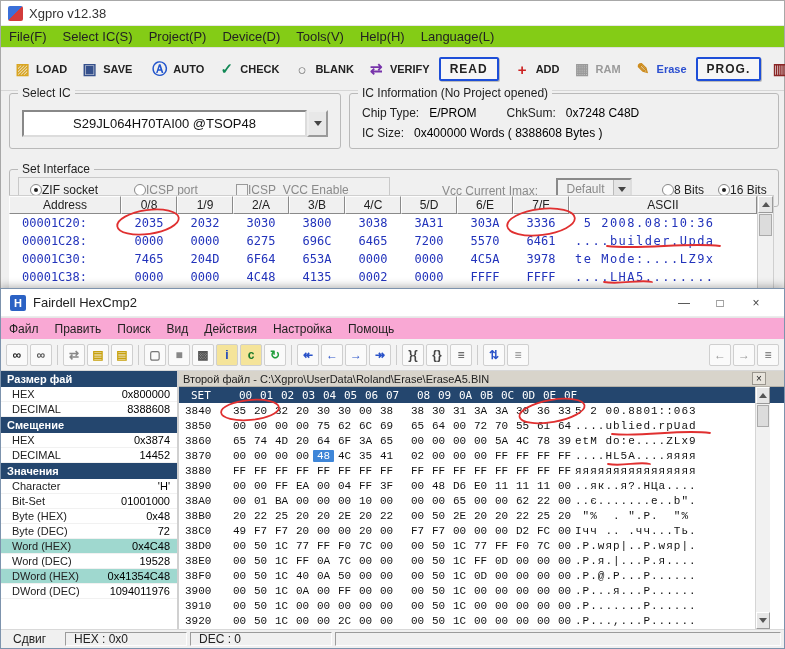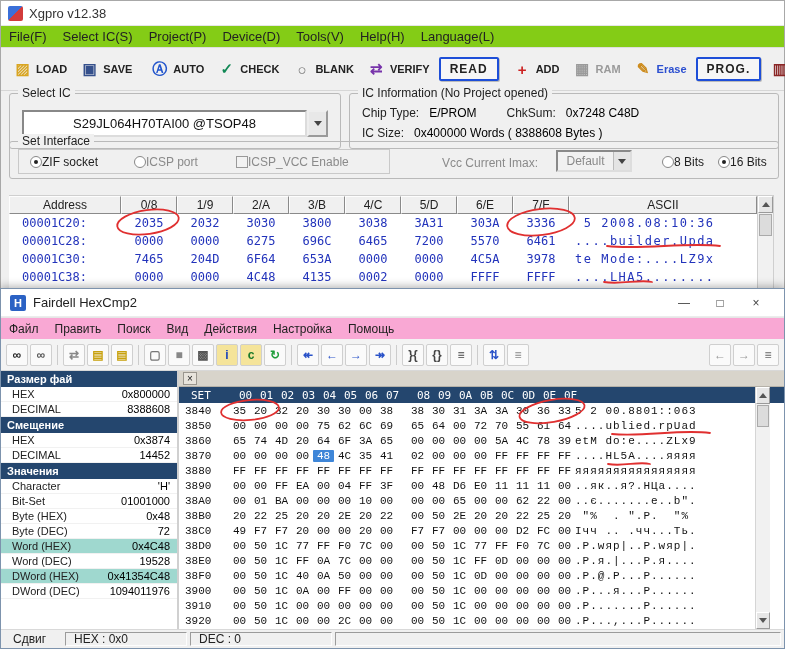--- a/index.html
+++ b/index.html
@@ -16,21 +16,21 @@
   #xg-toolbar{height:44px;display:flex;align-items:center;gap:5px;padding:0 8px;background:#f0f0f0;border-top:1px solid #ddd;border-bottom:1px solid #d6d6d6}
   .tbtn{display:flex;align-items:center;gap:4px;padding:2px 4px;font-size:11px;font-weight:700;color:#222}
   .tbtn .ic{width:19px;height:19px;display:flex;align-items:center;justify-content:center;font-size:15px}
   .tbtn.boxed{border:2px solid #1d4ed8;border-radius:2px;background:#f6f6f6;padding:3px 9px;font-size:12px;letter-spacing:1px;box-shadow:1px 1px 0 #bbb}
   .sep{width:1px;height:30px;background:#c9c9c9}
 
   .group{position:absolute;border:1px solid #b9b9b9;border-radius:3px}
   .glabel{position:absolute;top:-8px;left:8px;background:#f0f0f0;padding:0 4px;font-size:12px;color:#222}
   #g-select{left:8px;top:92px;width:332px;height:56px}
   #g-info{left:348px;top:92px;width:430px;height:56px}
-  #g-iface{left:8px;top:140px;width:770px;height:38px}
+  #g-iface{left:8px;top:168px;width:770px;height:38px}
 
   .combo{position:absolute;left:12px;top:16px;width:306px;height:27px;display:flex}
   .combo-text{flex:1;border:2px inset #dcdcdc;background:#fff;display:flex;align-items:center;justify-content:center;font-size:13px;color:#111}
   .combo-btn{width:21px;border:2px outset #eee;background:#e8e8e8;display:flex;align-items:center;justify-content:center}
   .tri{width:0;height:0;border-left:4px solid transparent;border-right:4px solid transparent;border-top:5px solid #444}
   .tri-up{width:0;height:0;border-left:4px solid transparent;border-right:4px solid transparent;border-bottom:5px solid #555}
   .tri-dn{width:0;height:0;border-left:4px solid transparent;border-right:4px solid transparent;border-top:5px solid #555}
 
   .info-line{position:absolute;left:12px;display:flex;font-size:12px;color:#111}
   #il1{top:12px}#il2{top:32px}
@@ -404,20 +404,21 @@
           <span class="plab">DWord (HEX)</span>
           <span class="pval">0x41354C48</span>
         </div>
         <div class="prow">
           <span class="plab">DWord (DEC)</span>
           <span class="pval">1094011976</span>
         </div>
       </div>
     <div class="hc-right">
       <div class="filehdr">
+        <span class="fpath">Второй файл - C:\Xgpro\UserData\Roland\Erase\EraseA5.BIN</span>
         <span class="fclose">×</span>
       </div>
       <div id="grid-hdr">
           <span class="ghoff">SET</span>
           <span class="ghb">00</span>
           <span class="ghb">01</span>
           <span class="ghb">02</span>
           <span class="ghb">03</span>
           <span class="ghb">04</span>
           <span class="ghb">05</span>

